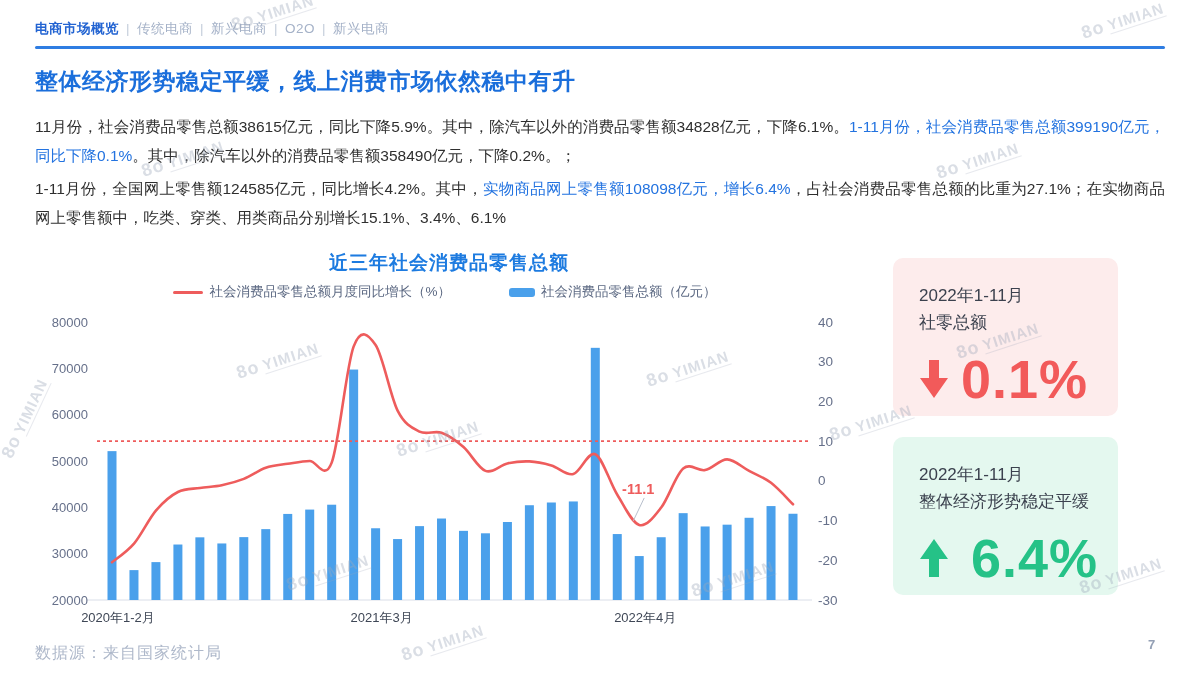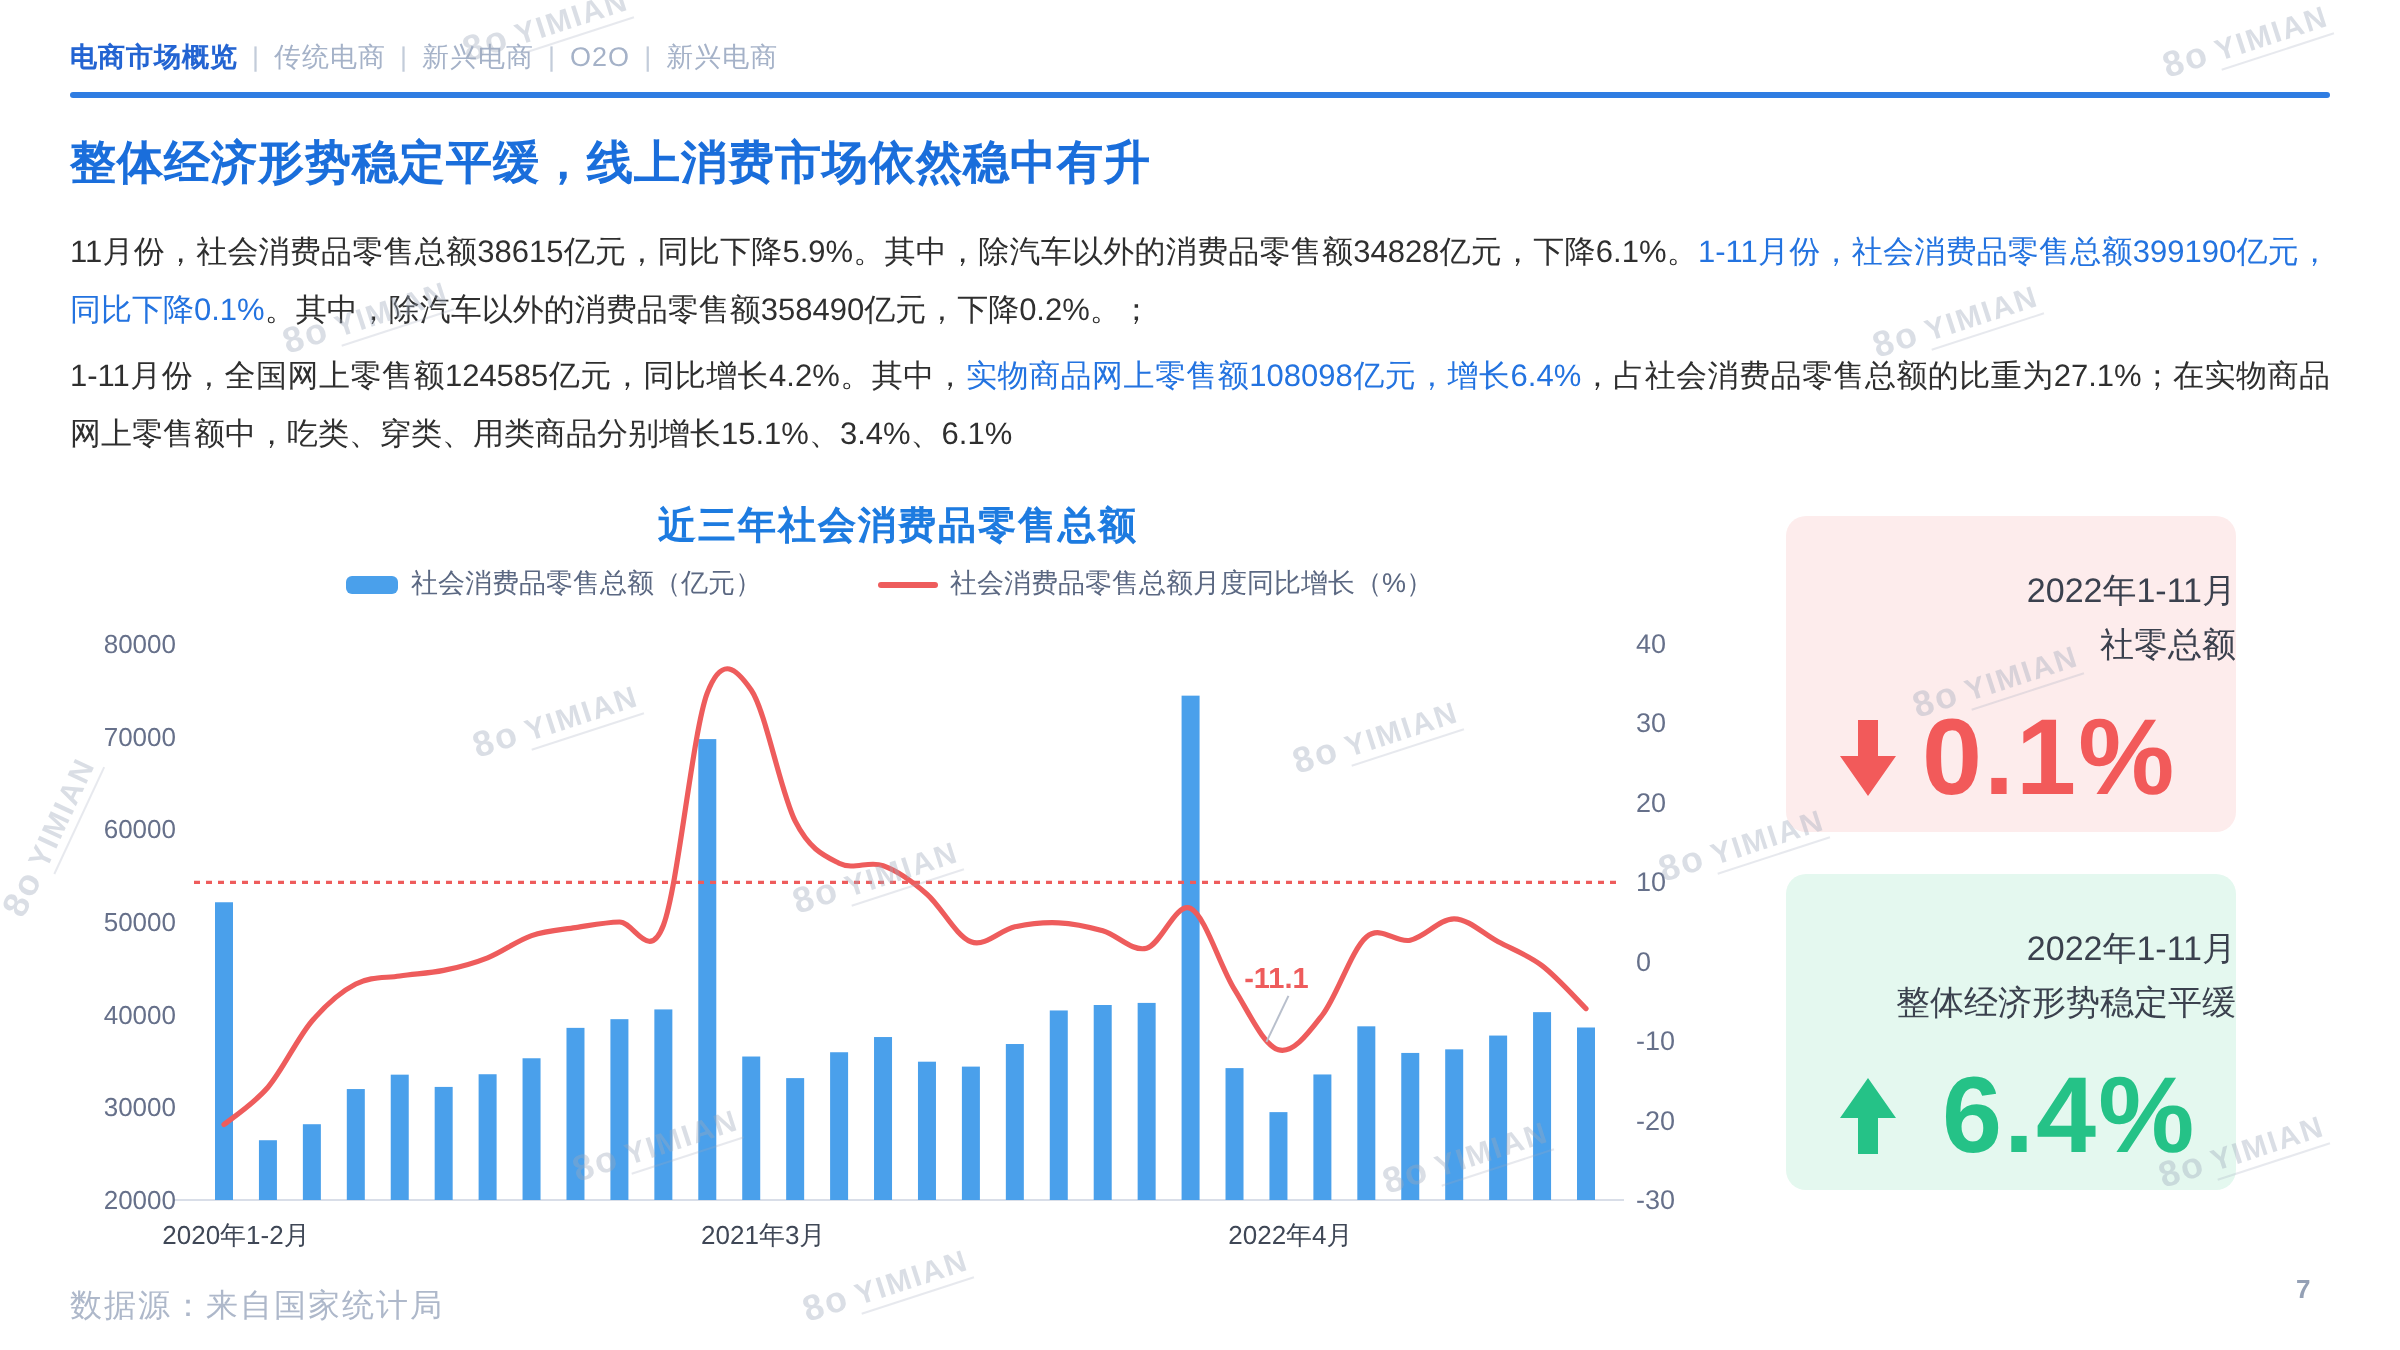--- a/index.html
+++ b/index.html
@@ -25,21 +25,21 @@
   .chart-title{position:absolute;left:34px;top:5px;width:830px;text-align:center;font-size:19px;font-weight:bold;color:#1d7be0;letter-spacing:1px;}
   .legend{position:absolute;left:30px;top:38px;width:830px;display:flex;justify-content:center;gap:58px;align-items:center;font-size:13.5px;color:#5b6882;}
   .legend-item{display:flex;align-items:center;gap:6px;}
   .sw-bar{width:26px;height:9px;border-radius:3px;}
   .sw-line{width:30px;height:3px;border-radius:2px;}
   #chart-svg{position:absolute;left:0;top:60px;}
   
   .card{position:absolute;left:893px;width:225px;height:158px;border-radius:10px;padding:24px 0 0 26px;box-sizing:border-box;}
   #card-0{top:258px;background:#fdecec;}
   #card-1{top:437px;background:#e4f8ef;}
-  .card .period,.card .label{font-size:17px;color:#3b414e;line-height:27px;text-align:right;}
+  .card .period,.card .label{font-size:17px;color:#3b414e;line-height:27px;}
   .card .value-row{display:flex;align-items:center;gap:12px;margin-top:12px;}
   .card .value{font-size:54px;font-weight:bold;letter-spacing:1px;}
   #card-0 .value{color:#f25a5a;}
   #card-1 .value{color:#25c287;margin-left:10px;}
   
   .datasource{position:absolute;left:35px;top:643px;font-size:16px;color:#aeb8ca;letter-spacing:1px;}
   .page-num{position:absolute;left:1148px;top:637px;font-size:13px;font-weight:bold;color:#94a0b5;}
   
   .wm{position:absolute;color:rgba(158,168,186,0.38);font-weight:bold;font-size:15px;letter-spacing:1px;transform:rotate(-18deg);white-space:nowrap;pointer-events:none;}
   .wm .wm-logo{font-size:18px;margin-right:4px;}
@@ -55,26 +55,26 @@
 
   <div class="page-title">整体经济形势稳定平缓，线上消费市场依然稳中有升</div>
 
   <div class="para" id="para-1"><span>11月份，社会消费品零售总额38615亿元，同比下降5.9%。其中，除汽车以外的消费品零售额34828亿元，下降6.1%。</span><span class="hl">1-11月份，社会消费品零售总额399190亿元，同比下降0.1%</span><span>。其中，除汽车以外的消费品零售额358490亿元，下降0.2%。；</span></div>
   <div class="para" id="para-2"><span>1-11月份，全国网上零售额124585亿元，同比增长4.2%。其中，</span><span class="hl">实物商品网上零售额108098亿元，增长6.4%</span><span>，占社会消费品零售总额的比重为27.1%；在实物商品网上零售额中，吃类、穿类、用类商品分别增长15.1%、3.4%、6.1%</span></div>
 
   <div class="chart-wrap">
     <div class="chart-title">近三年社会消费品零售总额</div>
     <div class="legend">
       <div class="legend-item">
+        <span class="sw-line" id="sw-line" style="background: rgb(238, 92, 92);"></span>
+        <span>社会消费品零售总额月度同比增长（%）</span>
+      </div>
+      <div class="legend-item">
         <span class="sw-bar" id="sw-bar" style="background: rgb(74, 160, 235);"></span>
         <span>社会消费品零售总额（亿元）</span>
-      </div>
-      <div class="legend-item">
-        <span class="sw-line" id="sw-line" style="background: rgb(238, 92, 92);"></span>
-        <span>社会消费品零售总额月度同比增长（%）</span>
       </div>
     </div>
     <svg id="chart-svg" width="860" height="340" viewBox="0 0 860 340">
         <line x1="87" y1="295" x2="812" y2="295" stroke="#d9dee8" stroke-width="1"></line>
         <text x="88" y="299.5" text-anchor="end" font-size="13" fill="#66708a">20000</text>
         <text x="88" y="253.16666666666669" text-anchor="end" font-size="13" fill="#66708a">30000</text>
         <text x="88" y="206.83333333333334" text-anchor="end" font-size="13" fill="#66708a">40000</text>
         <text x="88" y="160.5" text-anchor="end" font-size="13" fill="#66708a">50000</text>
         <text x="88" y="114.16666666666669" text-anchor="end" font-size="13" fill="#66708a">60000</text>
         <text x="88" y="67.83333333333331" text-anchor="end" font-size="13" fill="#66708a">70000</text>

